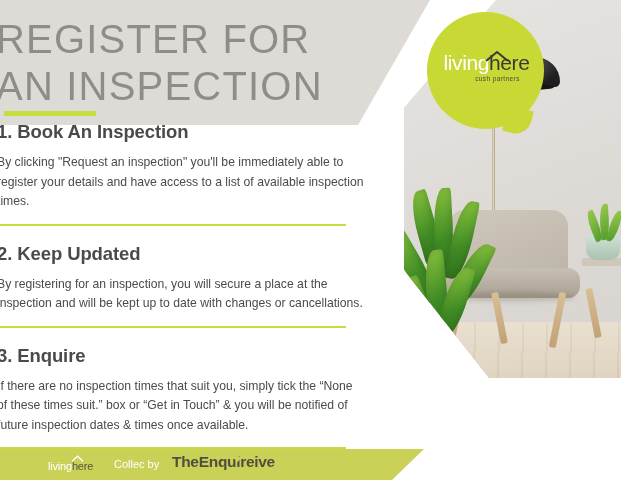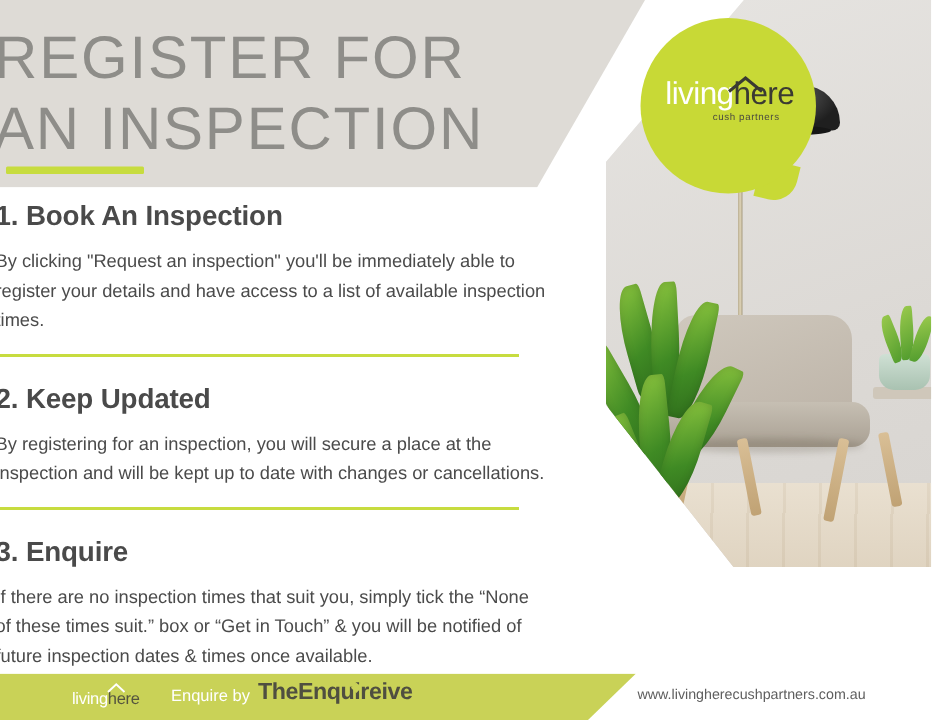--- a/index.html
+++ b/index.html
@@ -107,21 +107,21 @@
   .logo-inner{
     position:absolute;left:439px;top:52px;width:95px;height:40px;text-align:center;
   }
   .logo-word{font-size:21px;line-height:22px;letter-spacing:-.4px;font-weight:400;white-space:nowrap;}
   .logo-word .lw-living{color:#ffffff;}
   .logo-word .lw-here{color:#3a3a32;}
   .logo-roof{position:absolute;left:46px;top:-2px;width:24px;height:12px;}
   .logo-tag{font-size:6.5px;color:#4a4a3f;letter-spacing:.4px;margin-top:1px;padding-left:22px;white-space:nowrap;}
 
   
-  .sections{position:absolute;left:0;top:133px;width:366px;}
+  .sections{position:absolute;left:0;top:121px;width:366px;}
   .section{position:relative;}
   .sec-title{
     margin:0 0 10px -3px;color:#4a4a4a;font-size:18.5px;font-weight:bold;
     letter-spacing:-.1px;white-space:nowrap;
   }
   .sec-body{
     margin:0 0 0 -3px;color:#4b4b4b;font-size:12.2px;line-height:19.5px;
     max-width:372px;
   }
   .sec-rule{margin:12px 0 0 -3px;width:349px;height:2px;background:#c7dc3f;}
@@ -238,19 +238,18 @@
 
   <div class="footer-bar"></div>
 
   <div class="footer-logo">
     <svg class="fl-roof" viewBox="0 0 13 7">
         <path d="M1 6.3 L6.5 1.2 L12 6.3" fill="none" stroke="#ffffff" stroke-width="1.3"></path>
       </svg>
     <span class="fl-word fl-living">living</span><span class="fl-word fl-here">here</span>
   </div>
 
-  <div class="footer-powered">Enquire by</div>
+  <div class="footer-powered">Collec by</div>
 
   <div class="footer-collective"><span>The</span><span>Enquire</span><span>ive</span><span class="fc-dot"></span></div>
 
-  <div class="footer-url">www.livingherecushpartners.com.au</div>
 
 </div>
 
 </body></html>

